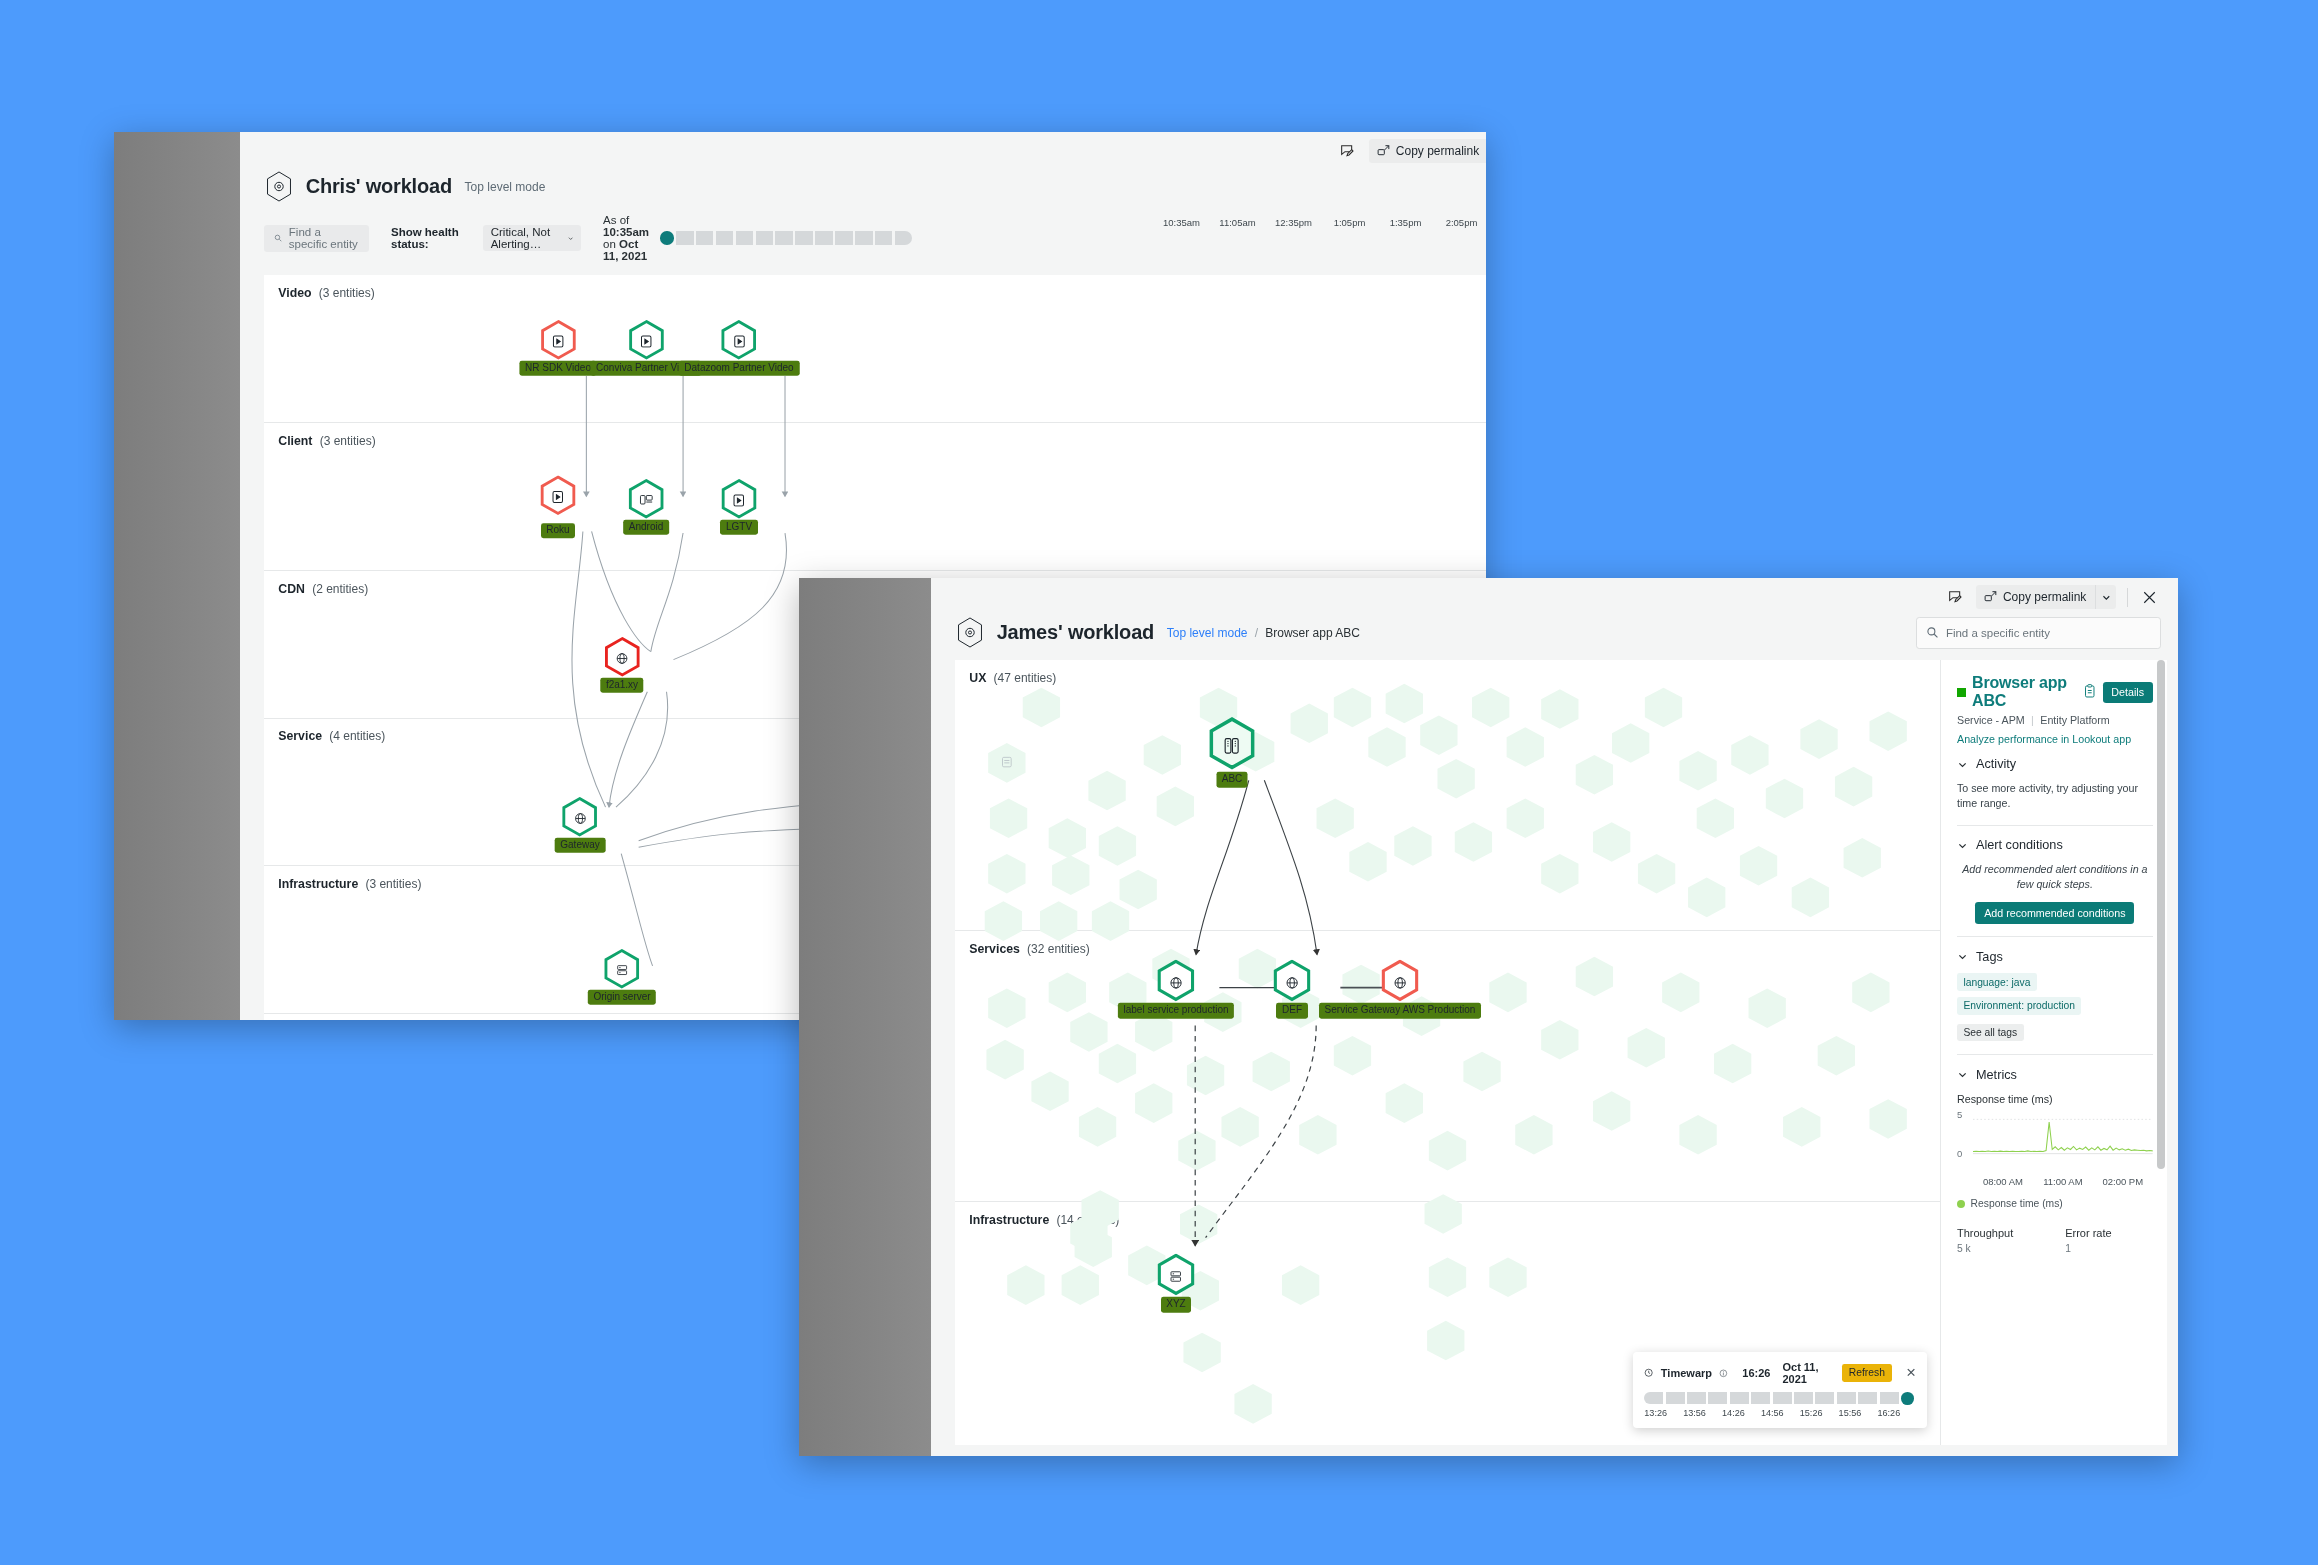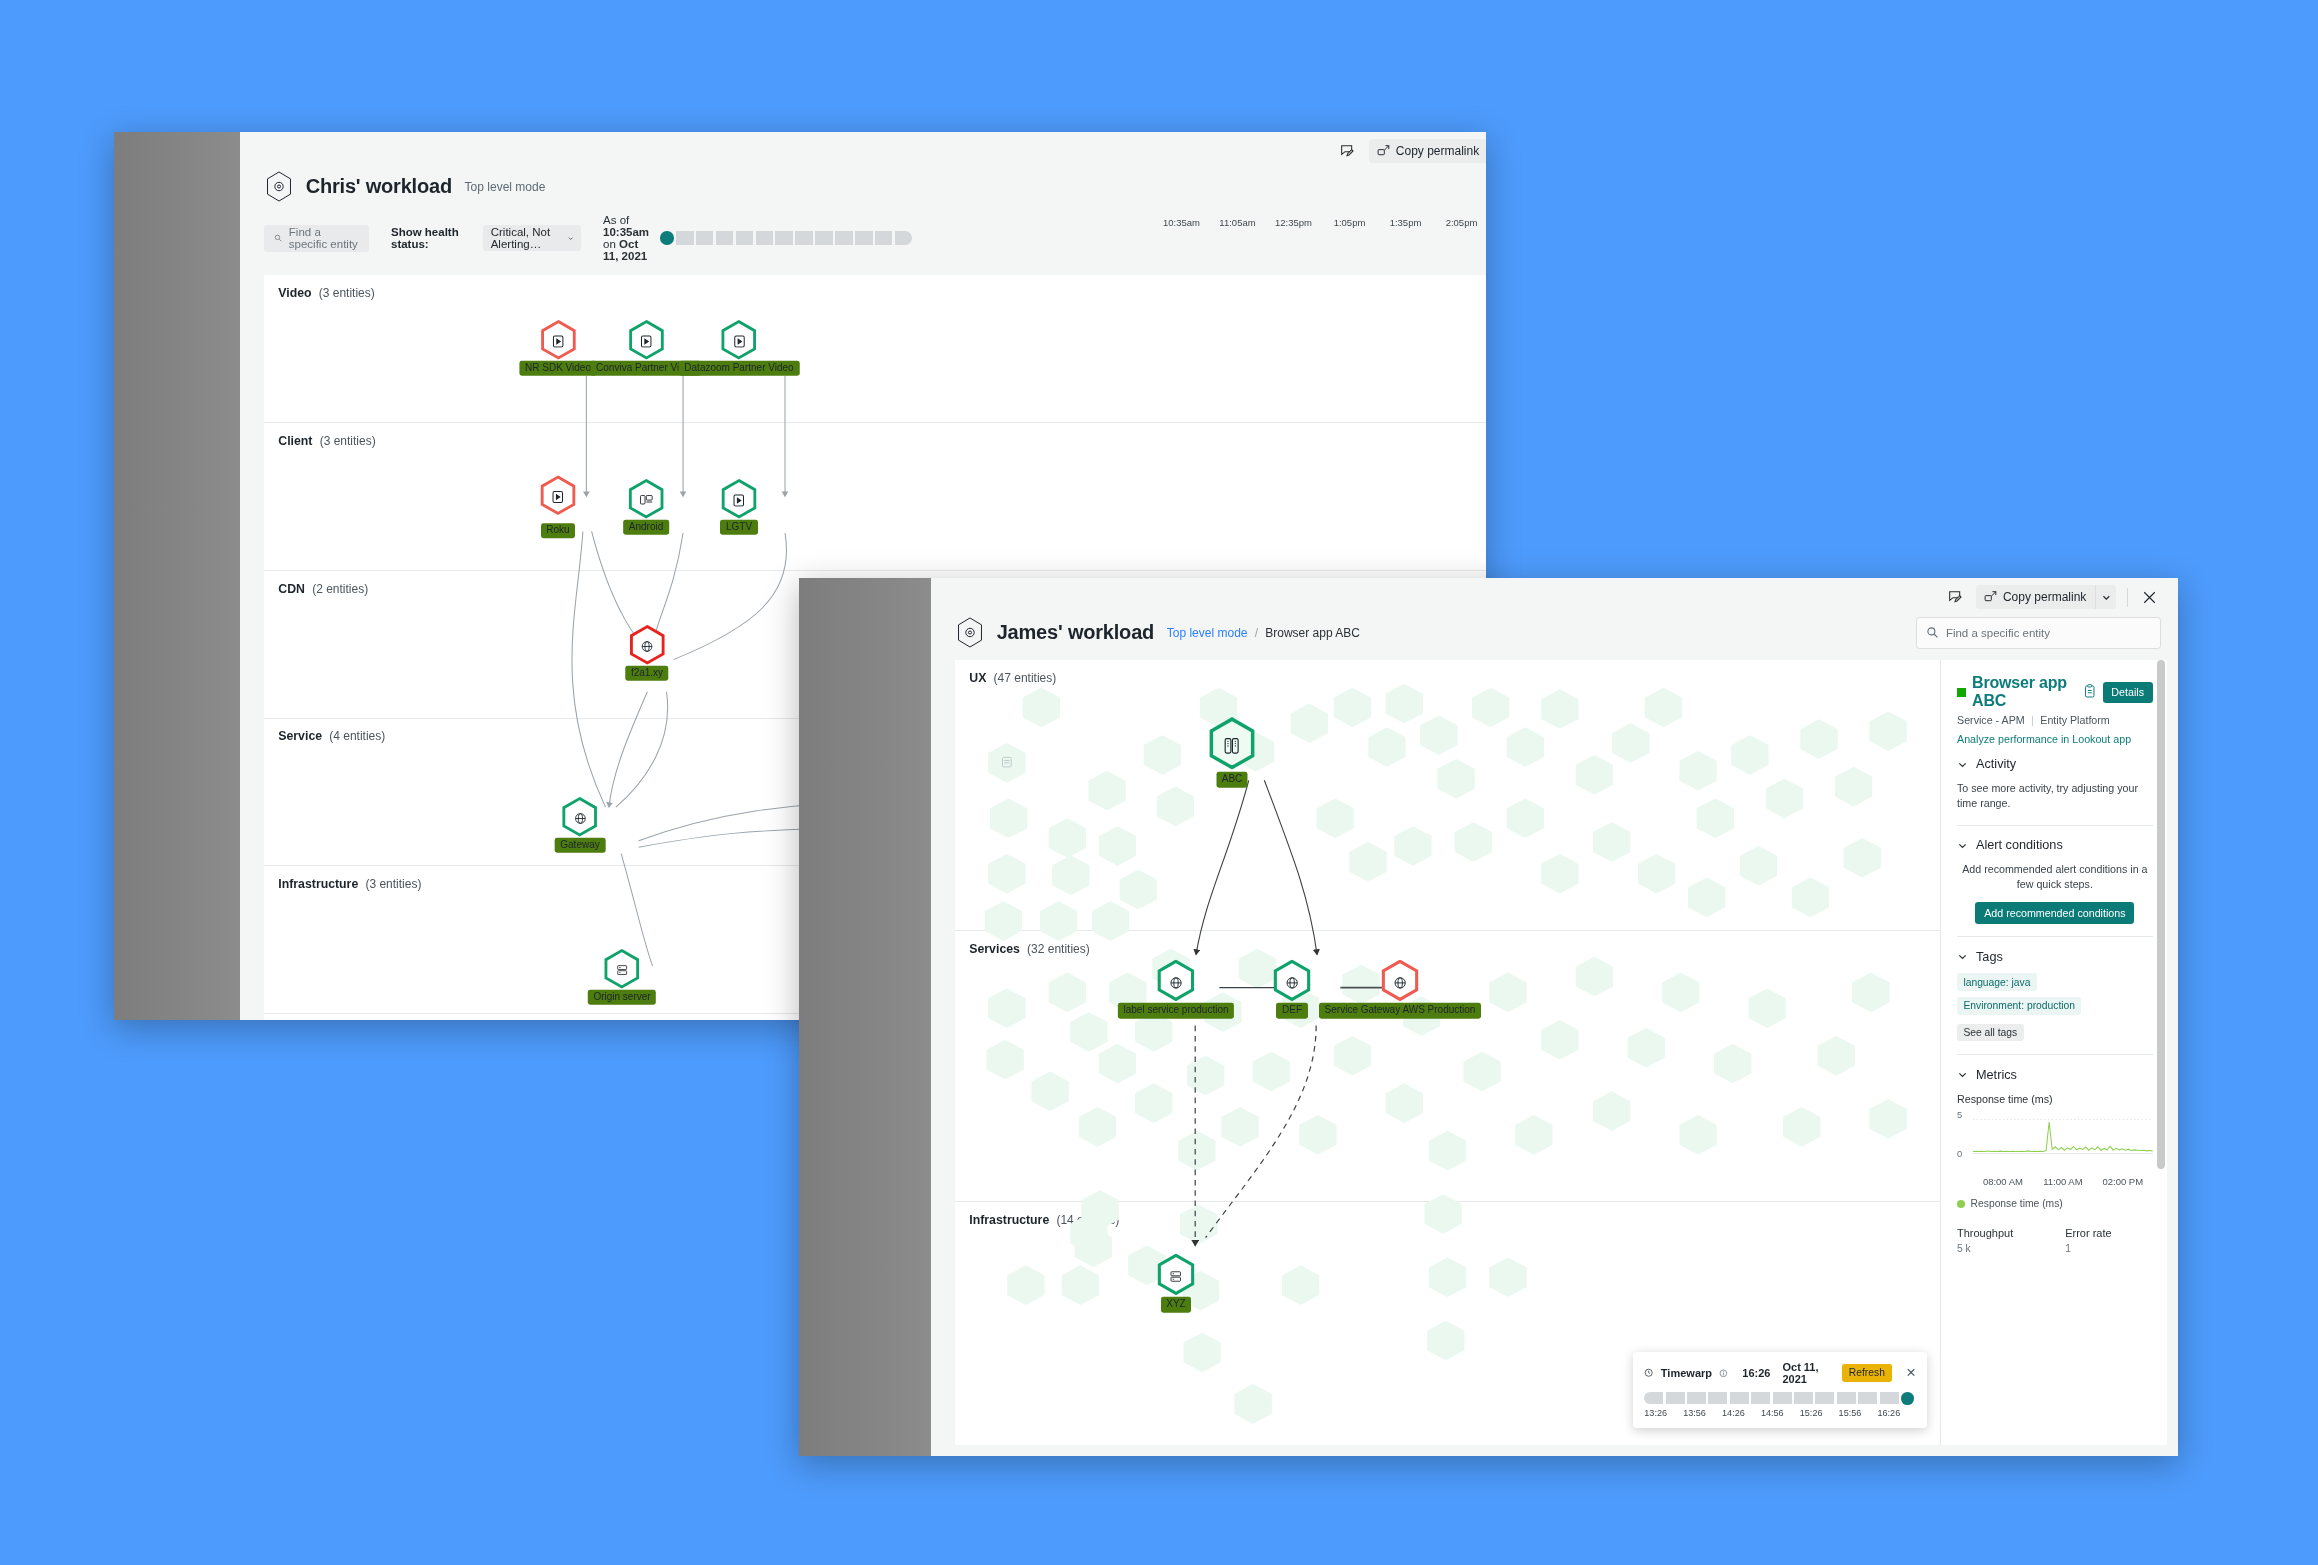--- a/index.html
+++ b/index.html
@@ -391,21 +391,21 @@
                   <path d="M24 2l20 11.5v23L24 48 4 36.5v-23z" fill="#fff" stroke="#0fa36b" stroke-width="3.6"></path>
                 </svg>
               <svg width="13.5" height="13.5" viewBox="0 0 20 20" style="position:absolute" fill="none" stroke="#1d252c" stroke-width="1.5">
                   <rect x="3" y="2" width="14" height="16" rx="2"></rect>
                   <path d="M8 6.5l5 3.5-5 3.5z" fill="#1d252c"></path>
                 </svg>
             </span>
             <span class="node-label">LGTV</span>
           </div>
 
-          <div class="node" style="left:358px; top:378px;margin-left:25px;">
+          <div class="node" style="left:358px; top:390px;">
             <span class="hexwrap">
               <svg width="38" height="44" viewBox="0 0 48 55">
                   <path d="M24 2l20 11.5v23L24 48 4 36.5v-23z" fill="#fff" stroke="#e8231f" stroke-width="3.6"></path>
                 </svg>
               <svg width="13.5" height="13.5" viewBox="0 0 20 20" style="position:absolute" fill="none" stroke="#1d252c" stroke-width="1.3">
                   <circle cx="10" cy="10" r="7.2"></circle>
                   <ellipse cx="10" cy="10" rx="3.1" ry="7.2"></ellipse>
                   <path d="M3 10h14"></path>
                 </svg>
             </span>
@@ -1012,21 +1012,21 @@
           </div>
           <div class="hr"></div>
 
           <div class="sect">
             <div class="sect-hd">
               <svg class="chev" width="11" height="11" viewBox="0 0 14 14" fill="none" stroke="currentColor" stroke-width="1.6">
                   <path d="M3 5.5L7 9.5 11 5.5"></path>
                 </svg>
               <span class="sect-title">Alert conditions</span>
             </div>
-            <div class="sect-body" style="text-align:center; padding:0 4.8px;">Add recommended alert conditions in a few quick steps.</div>
+            <div class="sect-body" style="text-align:center; padding:0 4.8px;font-style:italic;">Add recommended alert conditions in a few quick steps.</div>
             <div style="text-align:center;">
               <span class="btn-teal btn-block">Add recommended conditions</span>
             </div>
           </div>
           <div class="hr"></div>
 
           <div class="sect">
             <div class="sect-hd">
               <svg class="chev" width="11" height="11" viewBox="0 0 14 14" fill="none" stroke="currentColor" stroke-width="1.6">
                   <path d="M3 5.5L7 9.5 11 5.5"></path>

